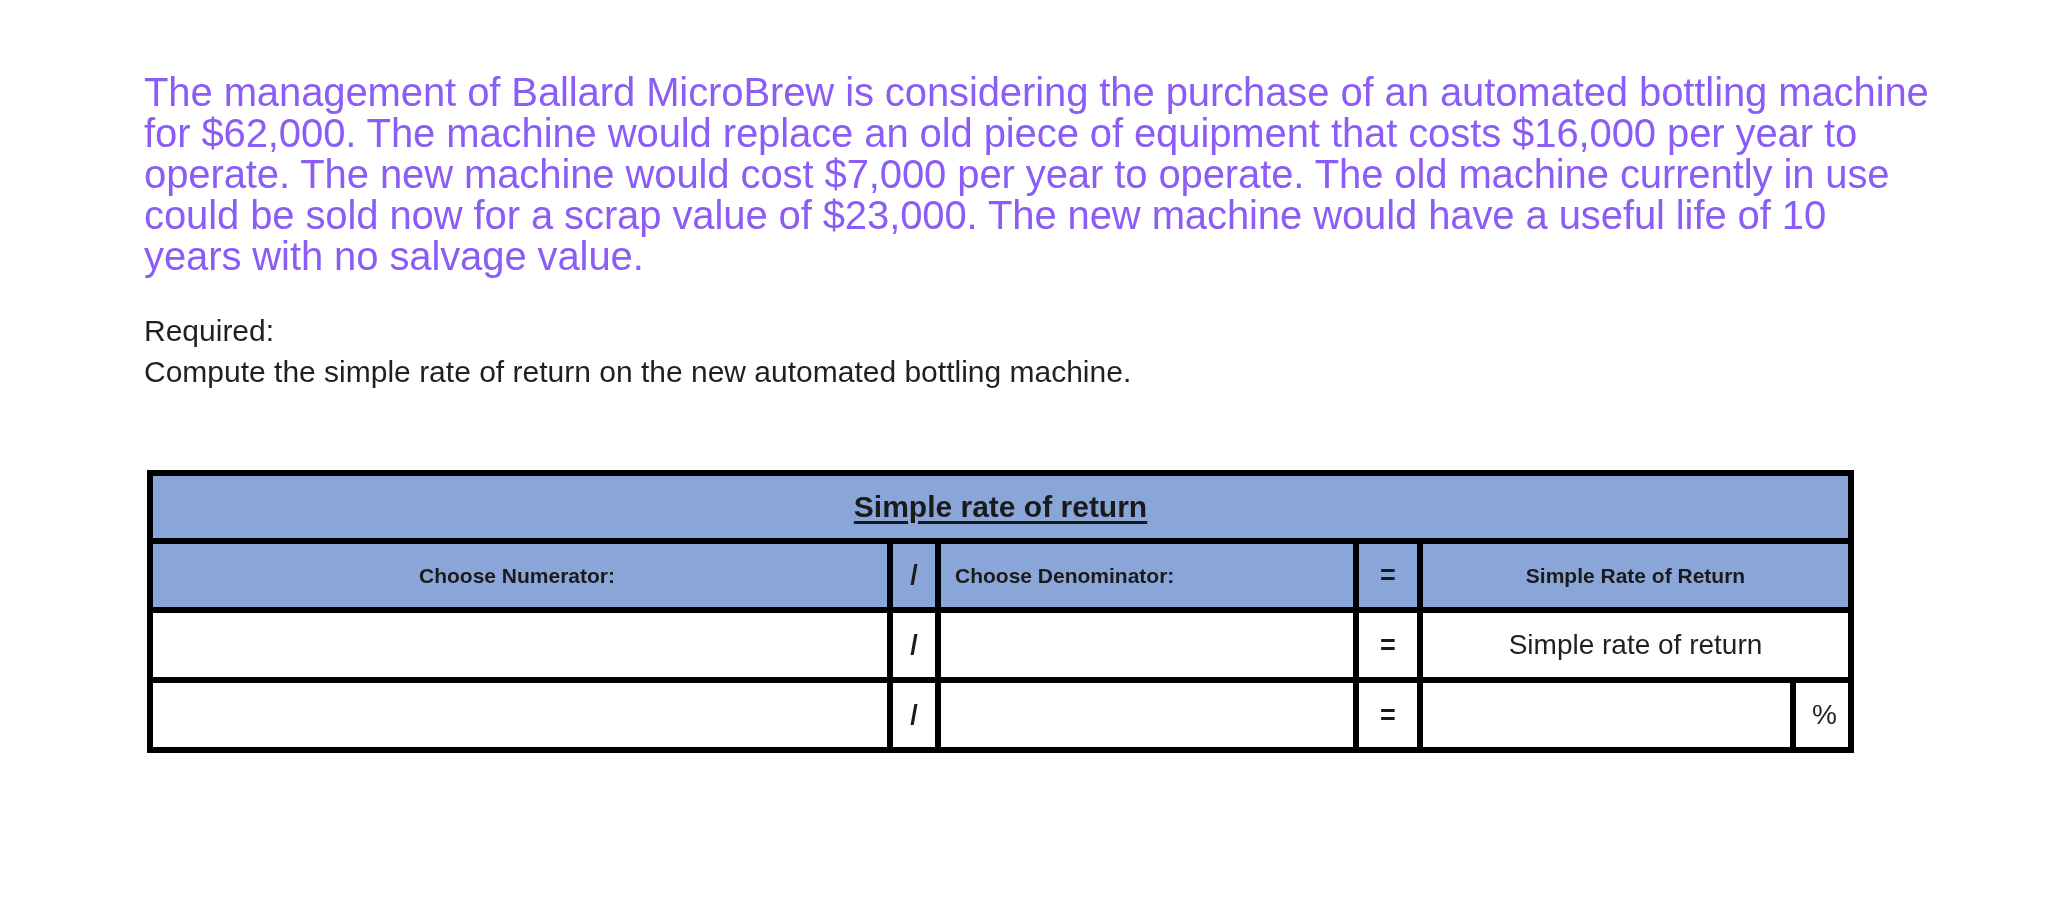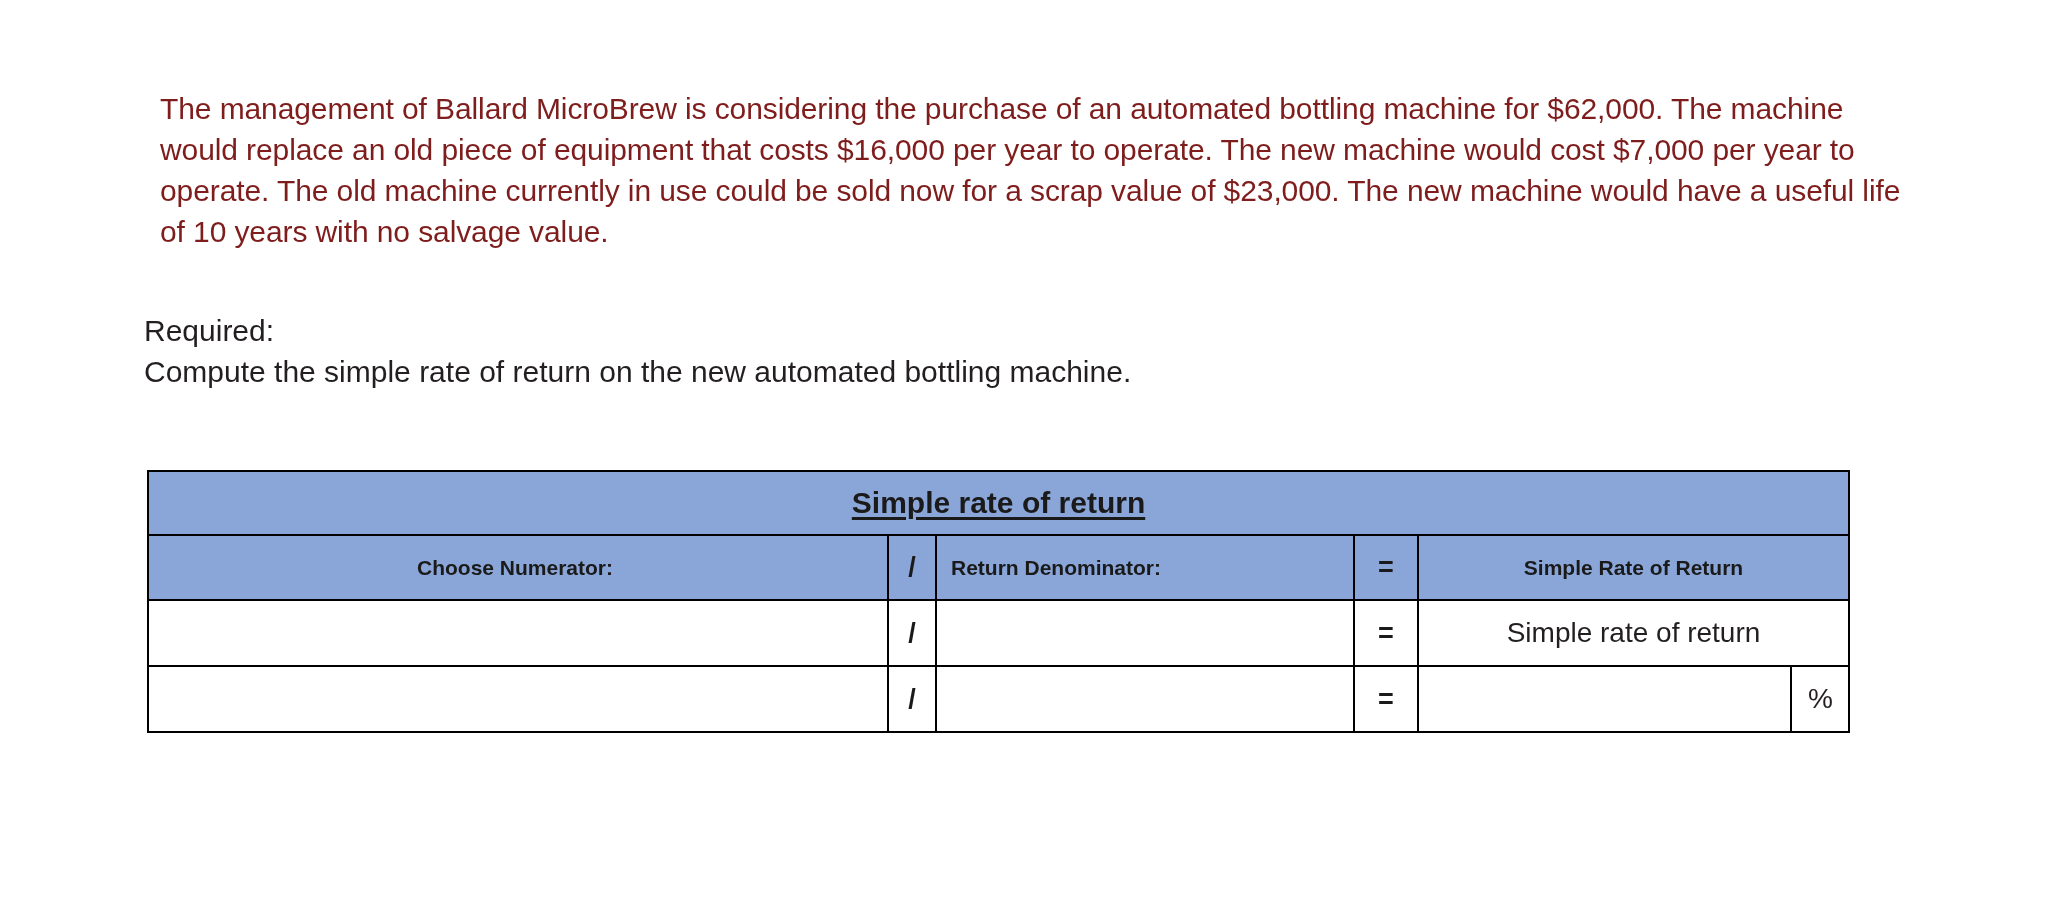--- a/index.html
+++ b/index.html
@@ -23,25 +23,25 @@
   }
 
   
   .problem-block {
     position: absolute;
     left: 144px;
     top: 72px;
     width: 1800px;
   }
   .problem-text {
-    font-size: 30px;
+    font-size: 40px;
     line-height: 41px;
     letter-spacing: -0.1px;
-    color: #7f1d1d;
-    margin: 16px;
+    color: #8b5cf6;
+    margin: 0;
     max-width: 1790px;
   }
 
   .required-block {
     position: absolute;
     left: 144px;
     top: 310px;
     width: 1500px;
   }
   .required-label {
@@ -64,21 +64,21 @@
     left: 147px;
     top: 470px;
   }
   table.calc-table {
     border-collapse: collapse;
     table-layout: fixed;
     width: 1701px;
     background: #ffffff;
   }
   table.calc-table td {
-    border: 2px solid #000000;
+    border: 6px solid #000000;
     padding: 16px;
     vertical-align: middle;
     box-sizing: border-box;
   }
 
   
   .title-row td {
     background: #8aa6d8;
     height: 62px;
     text-align: center;
@@ -196,21 +196,21 @@
 
         <tr class="title-row">
           <td colspan="6">
             <span class="title-text">Simple rate of return</span>
           </td>
         </tr>
 
         <tr class="head-row">
           <td class="col-num">Choose Numerator:</td>
           <td class="op-cell">/</td>
-          <td class="col-den">Return Denominator:</td>
+          <td class="col-den">Choose Denominator:</td>
           <td class="op-cell">=</td>
           <td colspan="2">Simple Rate of Return</td>
         </tr>
 
         <tr class="data-row">
           <td class="entry-cell">
             <input class="entry-input" type="text" value="" style="">
           </td>
           <td class="op-cell">/</td>
           <td class="entry-cell">

